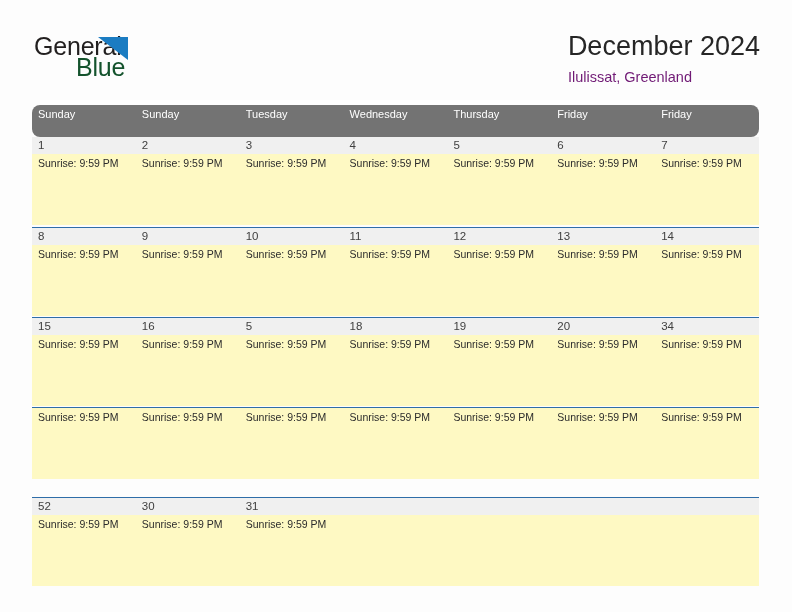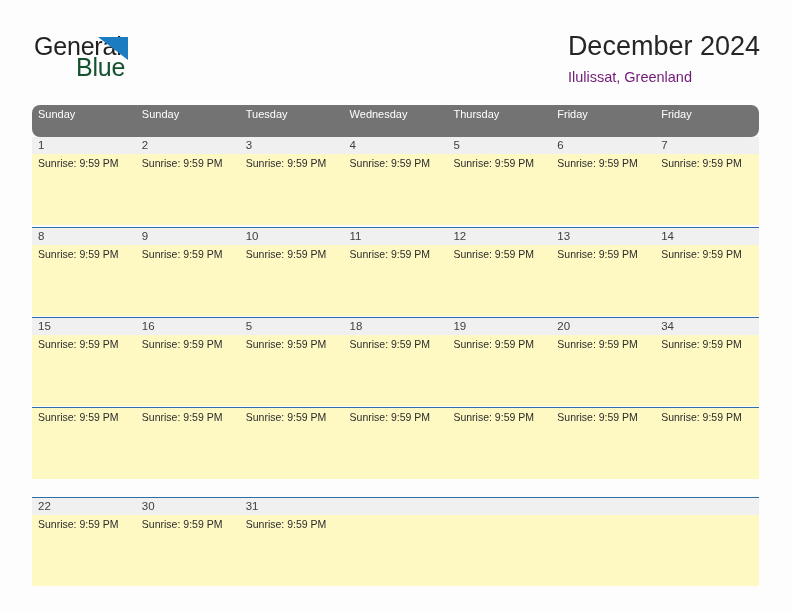--- a/index.html
+++ b/index.html
@@ -260,21 +260,21 @@
         <div class="cell-time">Sunrise: 9:59 PM</div>
         <div class="cell-time">Sunrise: 9:59 PM</div>
         <div class="cell-time">Sunrise: 9:59 PM</div>
         <div class="cell-time">Sunrise: 9:59 PM</div>
         <div class="cell-time">Sunrise: 9:59 PM</div>
       </div>
     </div>
 
     <div class="week">
       <div class="week-daterow">
-        <div class="cell-date">22</div>
+        <div class="cell-date">52</div>
         <div class="cell-date">30</div>
         <div class="cell-date">31</div>
         <div class="cell-date"></div>
         <div class="cell-date"></div>
         <div class="cell-date"></div>
         <div class="cell-date"></div>
       </div>
       <div class="week-timerow">
         <div class="cell-time">Sunrise: 9:59 PM</div>
         <div class="cell-time">Sunrise: 9:59 PM</div>

